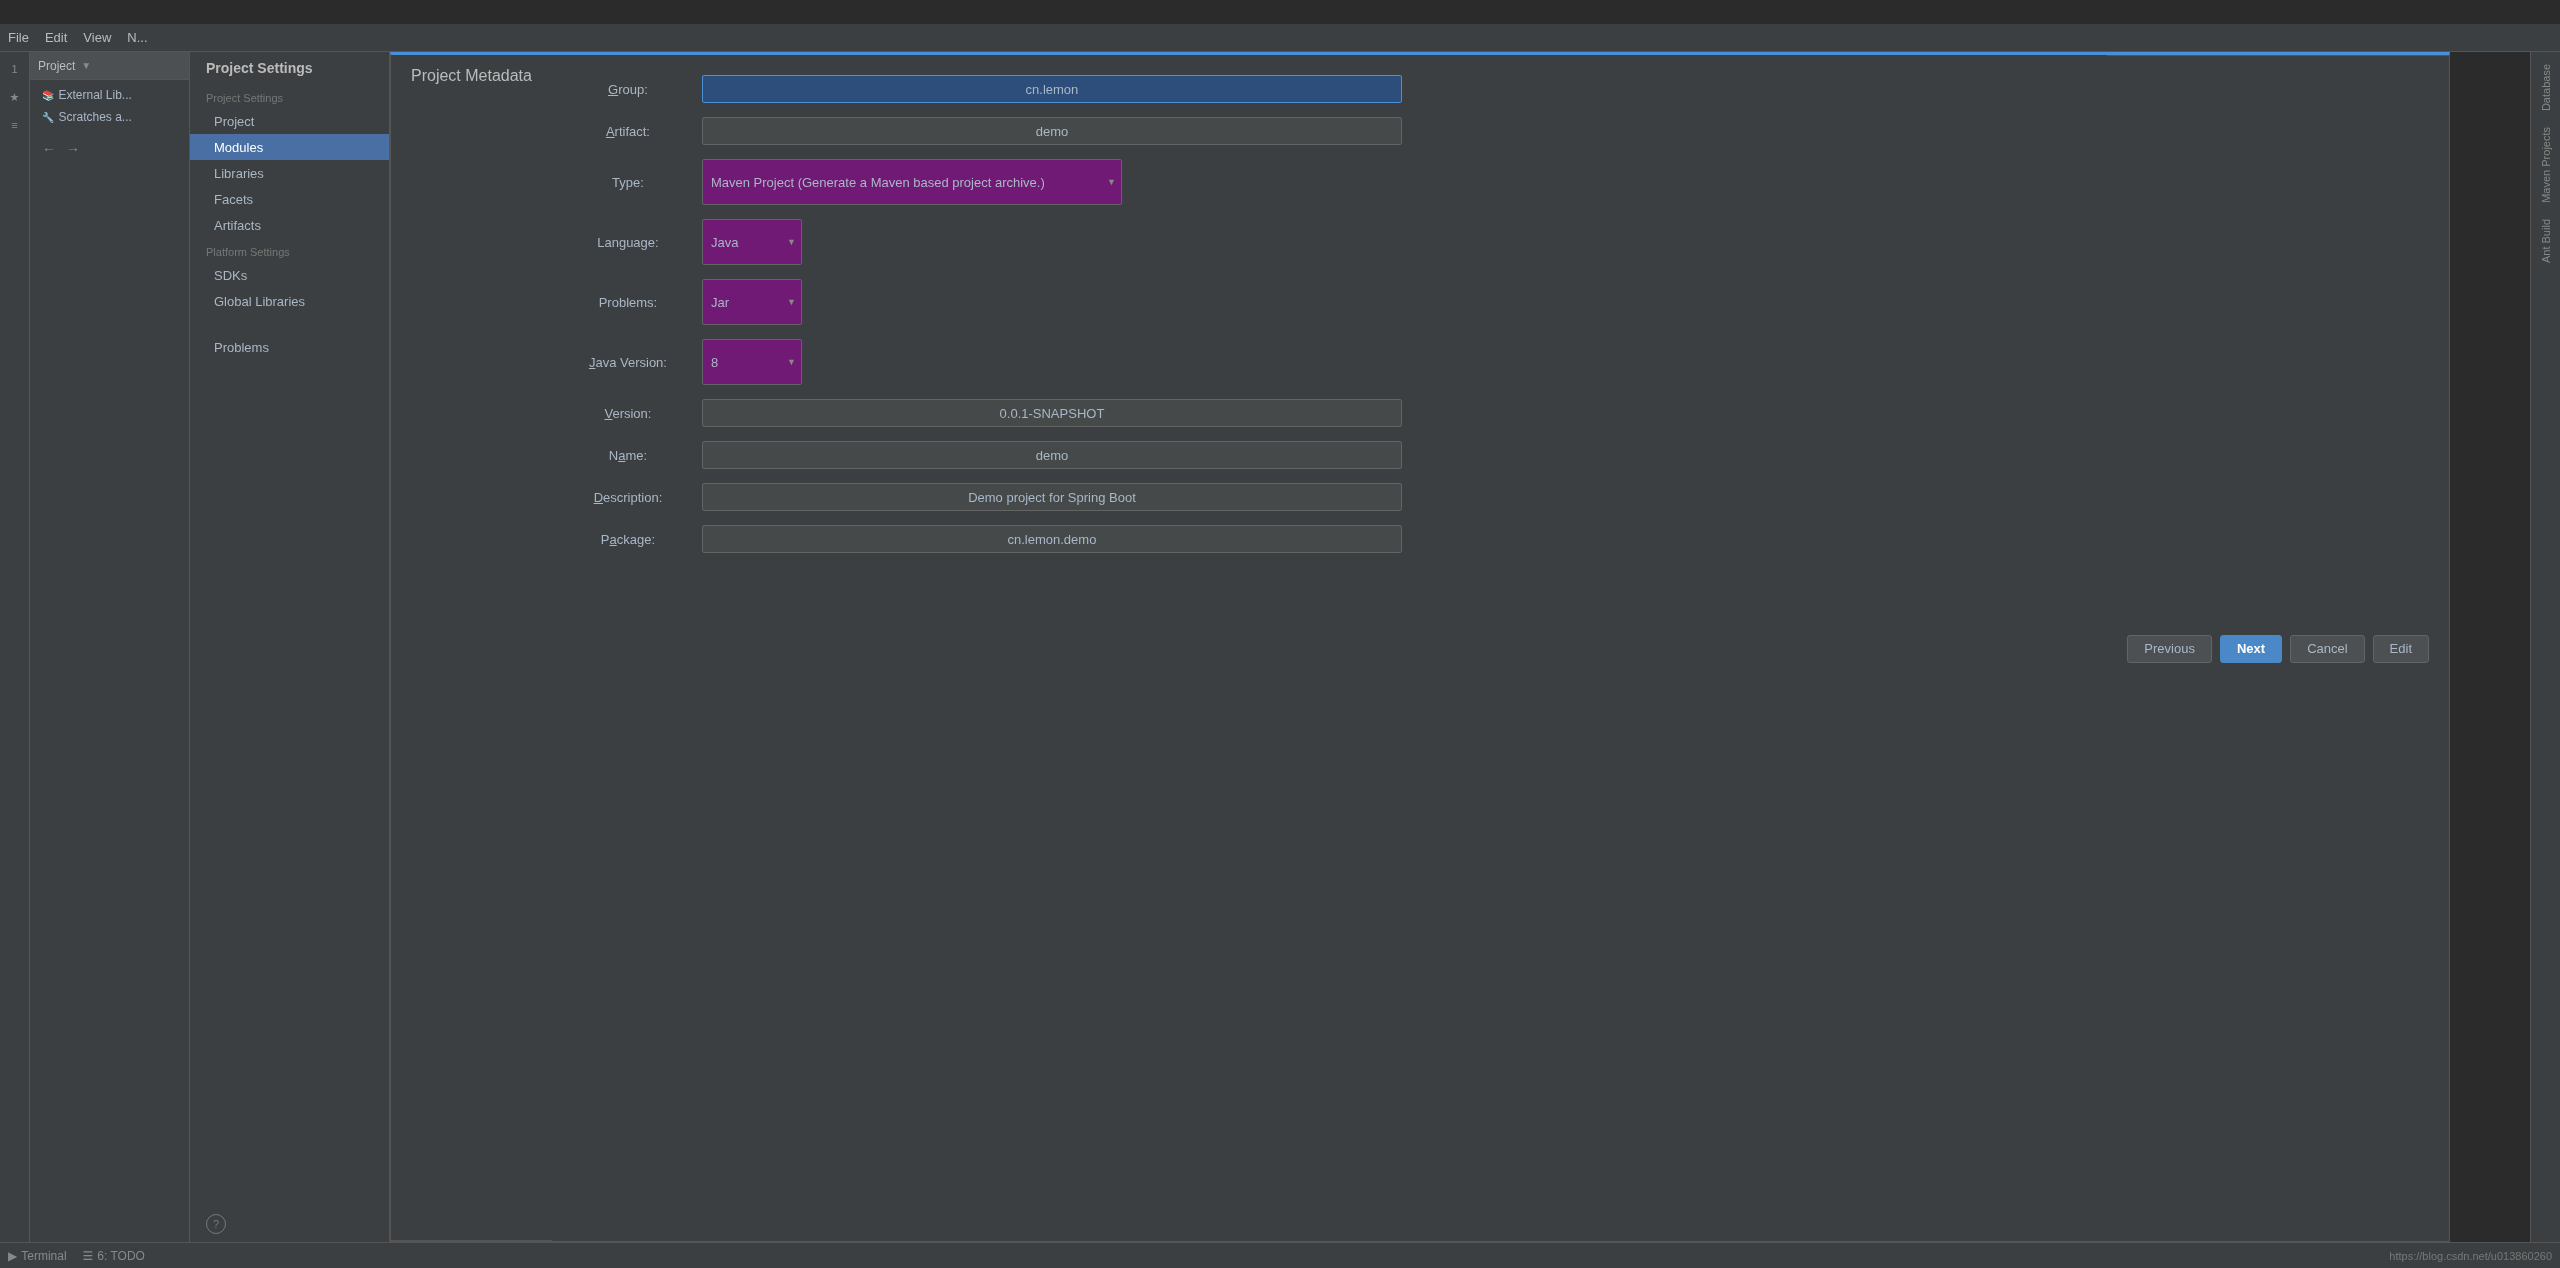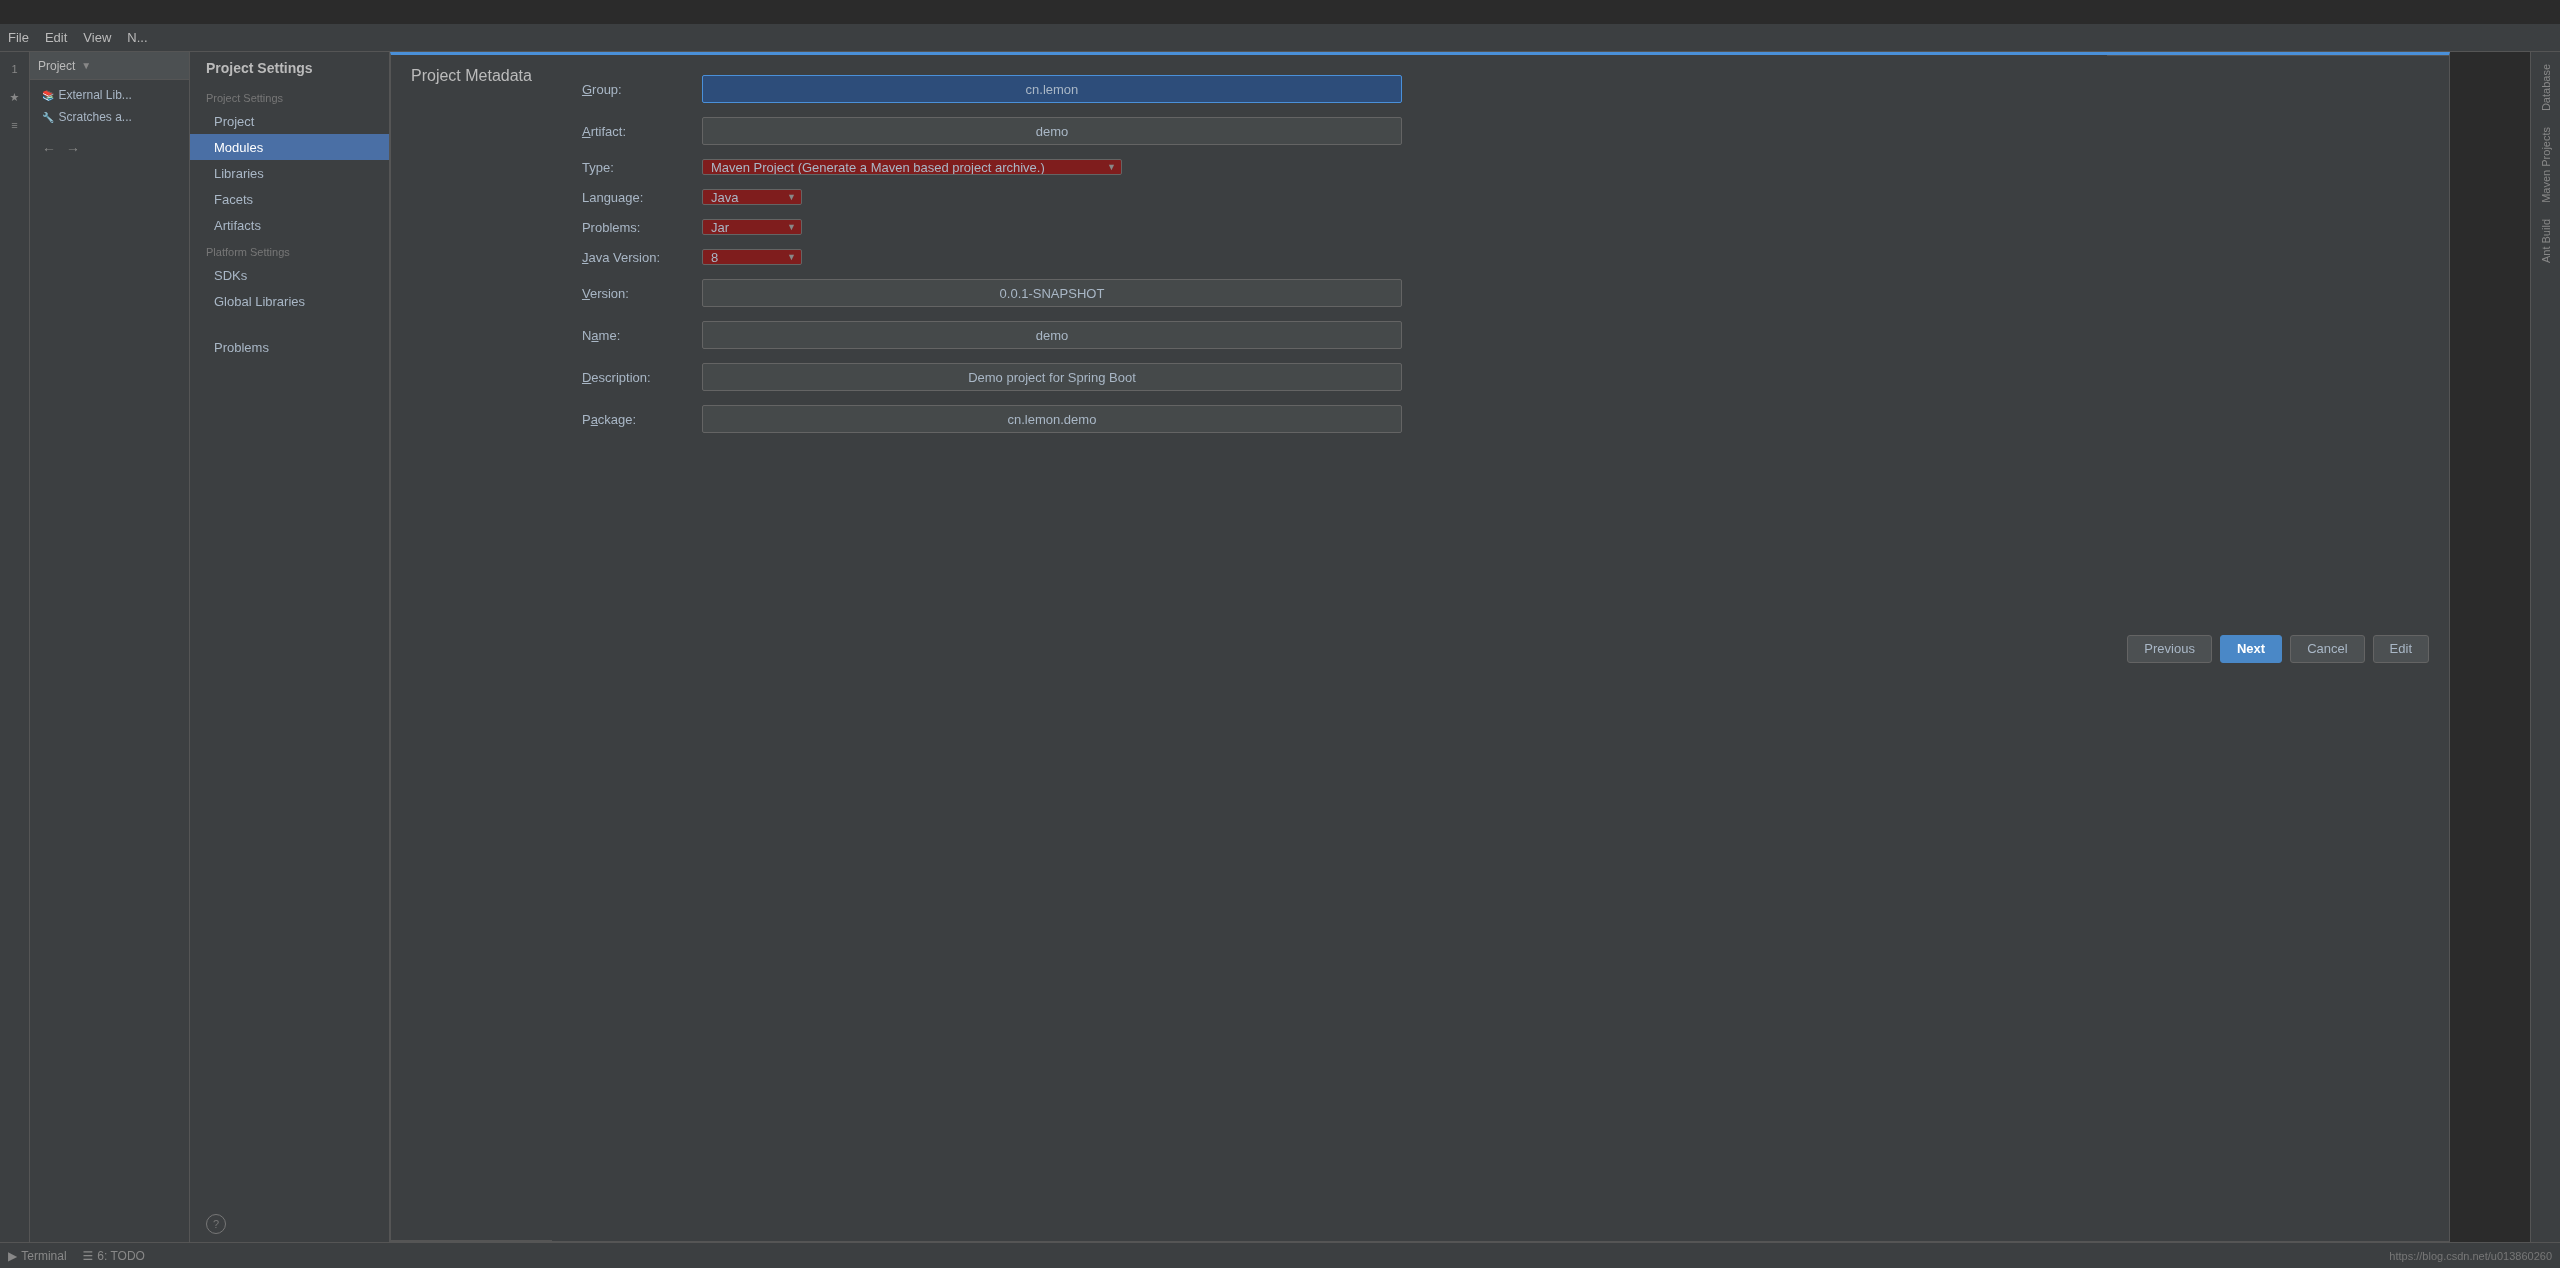--- a/index.html
+++ b/index.html
@@ -190,21 +190,21 @@
       overflow-y: auto;
     }
 
     .form-row {
       display: flex;
       align-items: center;
       margin-bottom: 14px;
     }
     .form-label {
       width: 120px;
-      text-align: left;
+      text-align: center;
       padding-right: 28px;
       color: #a9b7c6;
       font-size: 13px;
       flex-shrink: 0;
     }
     .form-label span.underline {
       text-decoration: underline;
     }
     .form-input {
       flex: 1;
@@ -218,22 +218,22 @@
       padding: 0 8px;
       outline: none;
       text-align: center;
     }
     .form-input.highlighted {
       background: #2d4d7a;
       border-color: #4a90d9;
     }
 
     .form-select {
-      height: 16px;
-      background: #7f1d1d;
+      height: 46px;
+      background: #701a75;
       border: 1px solid #646464;
       border-radius: 2px;
       color: #a9b7c6;
       font-size: 13px;
       padding: 0 8px;
       outline: none;
       cursor: pointer;
       appearance: none;
       -webkit-appearance: none;
       padding-right: 24px;

